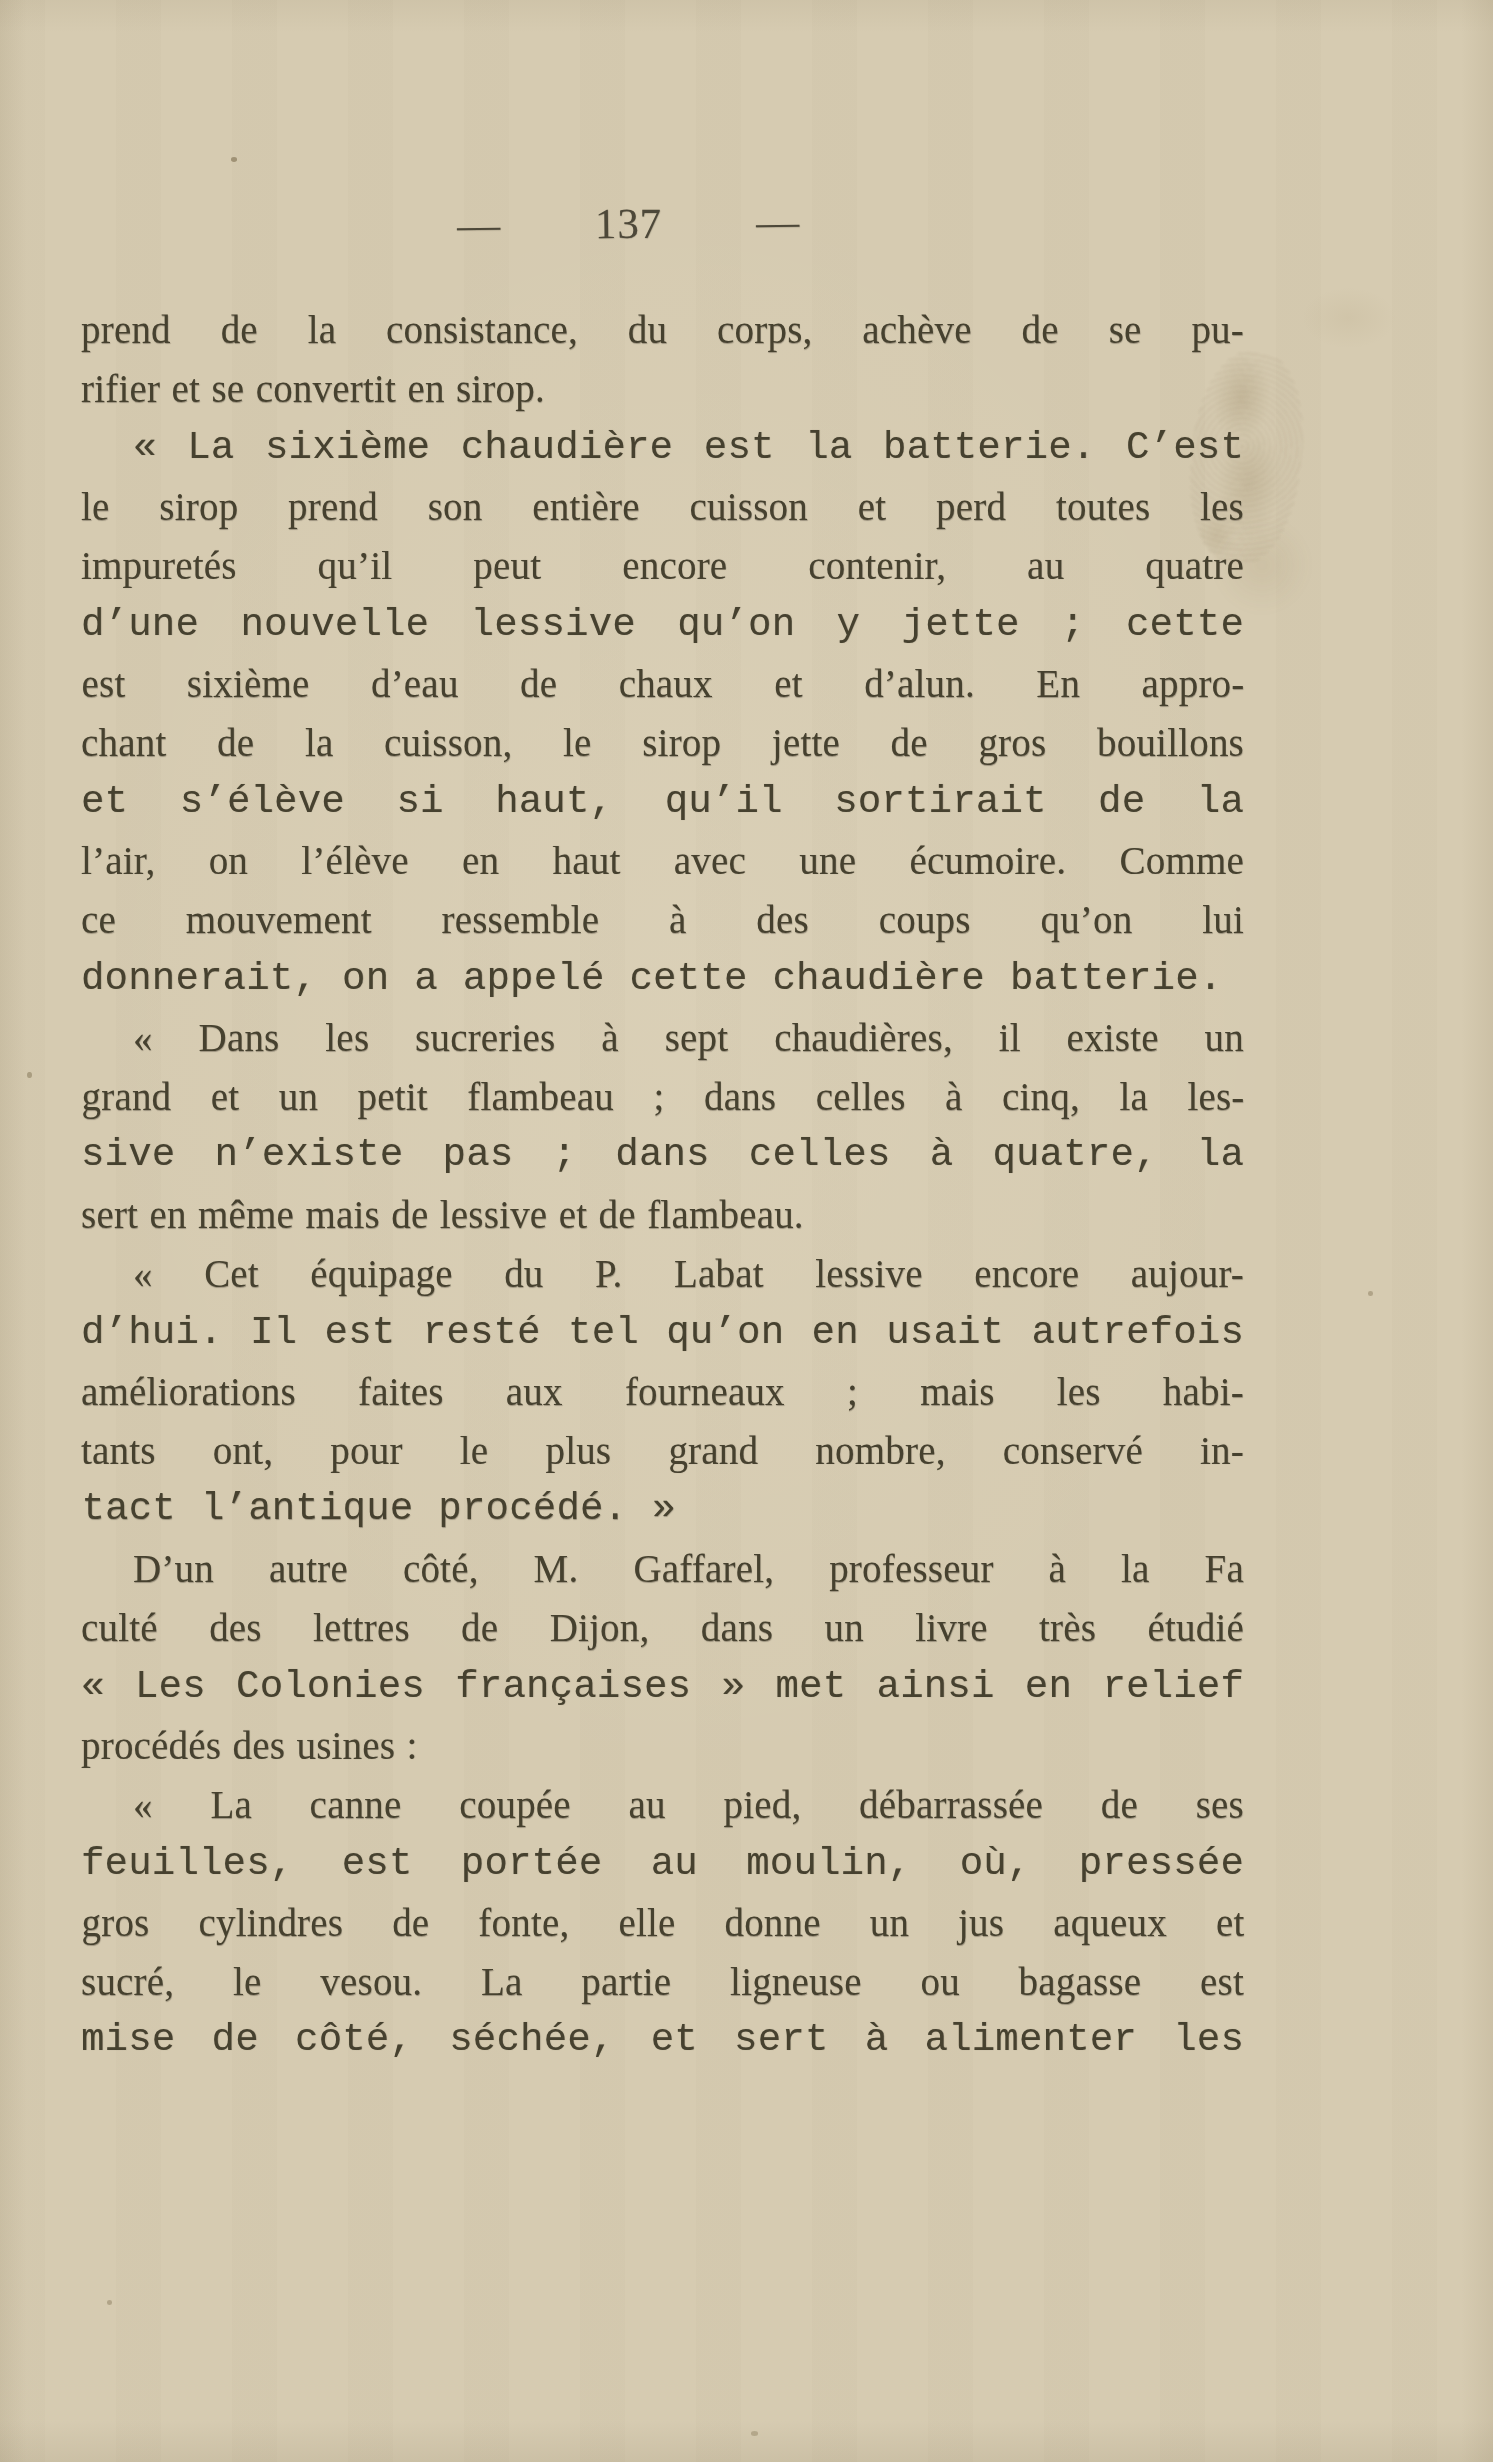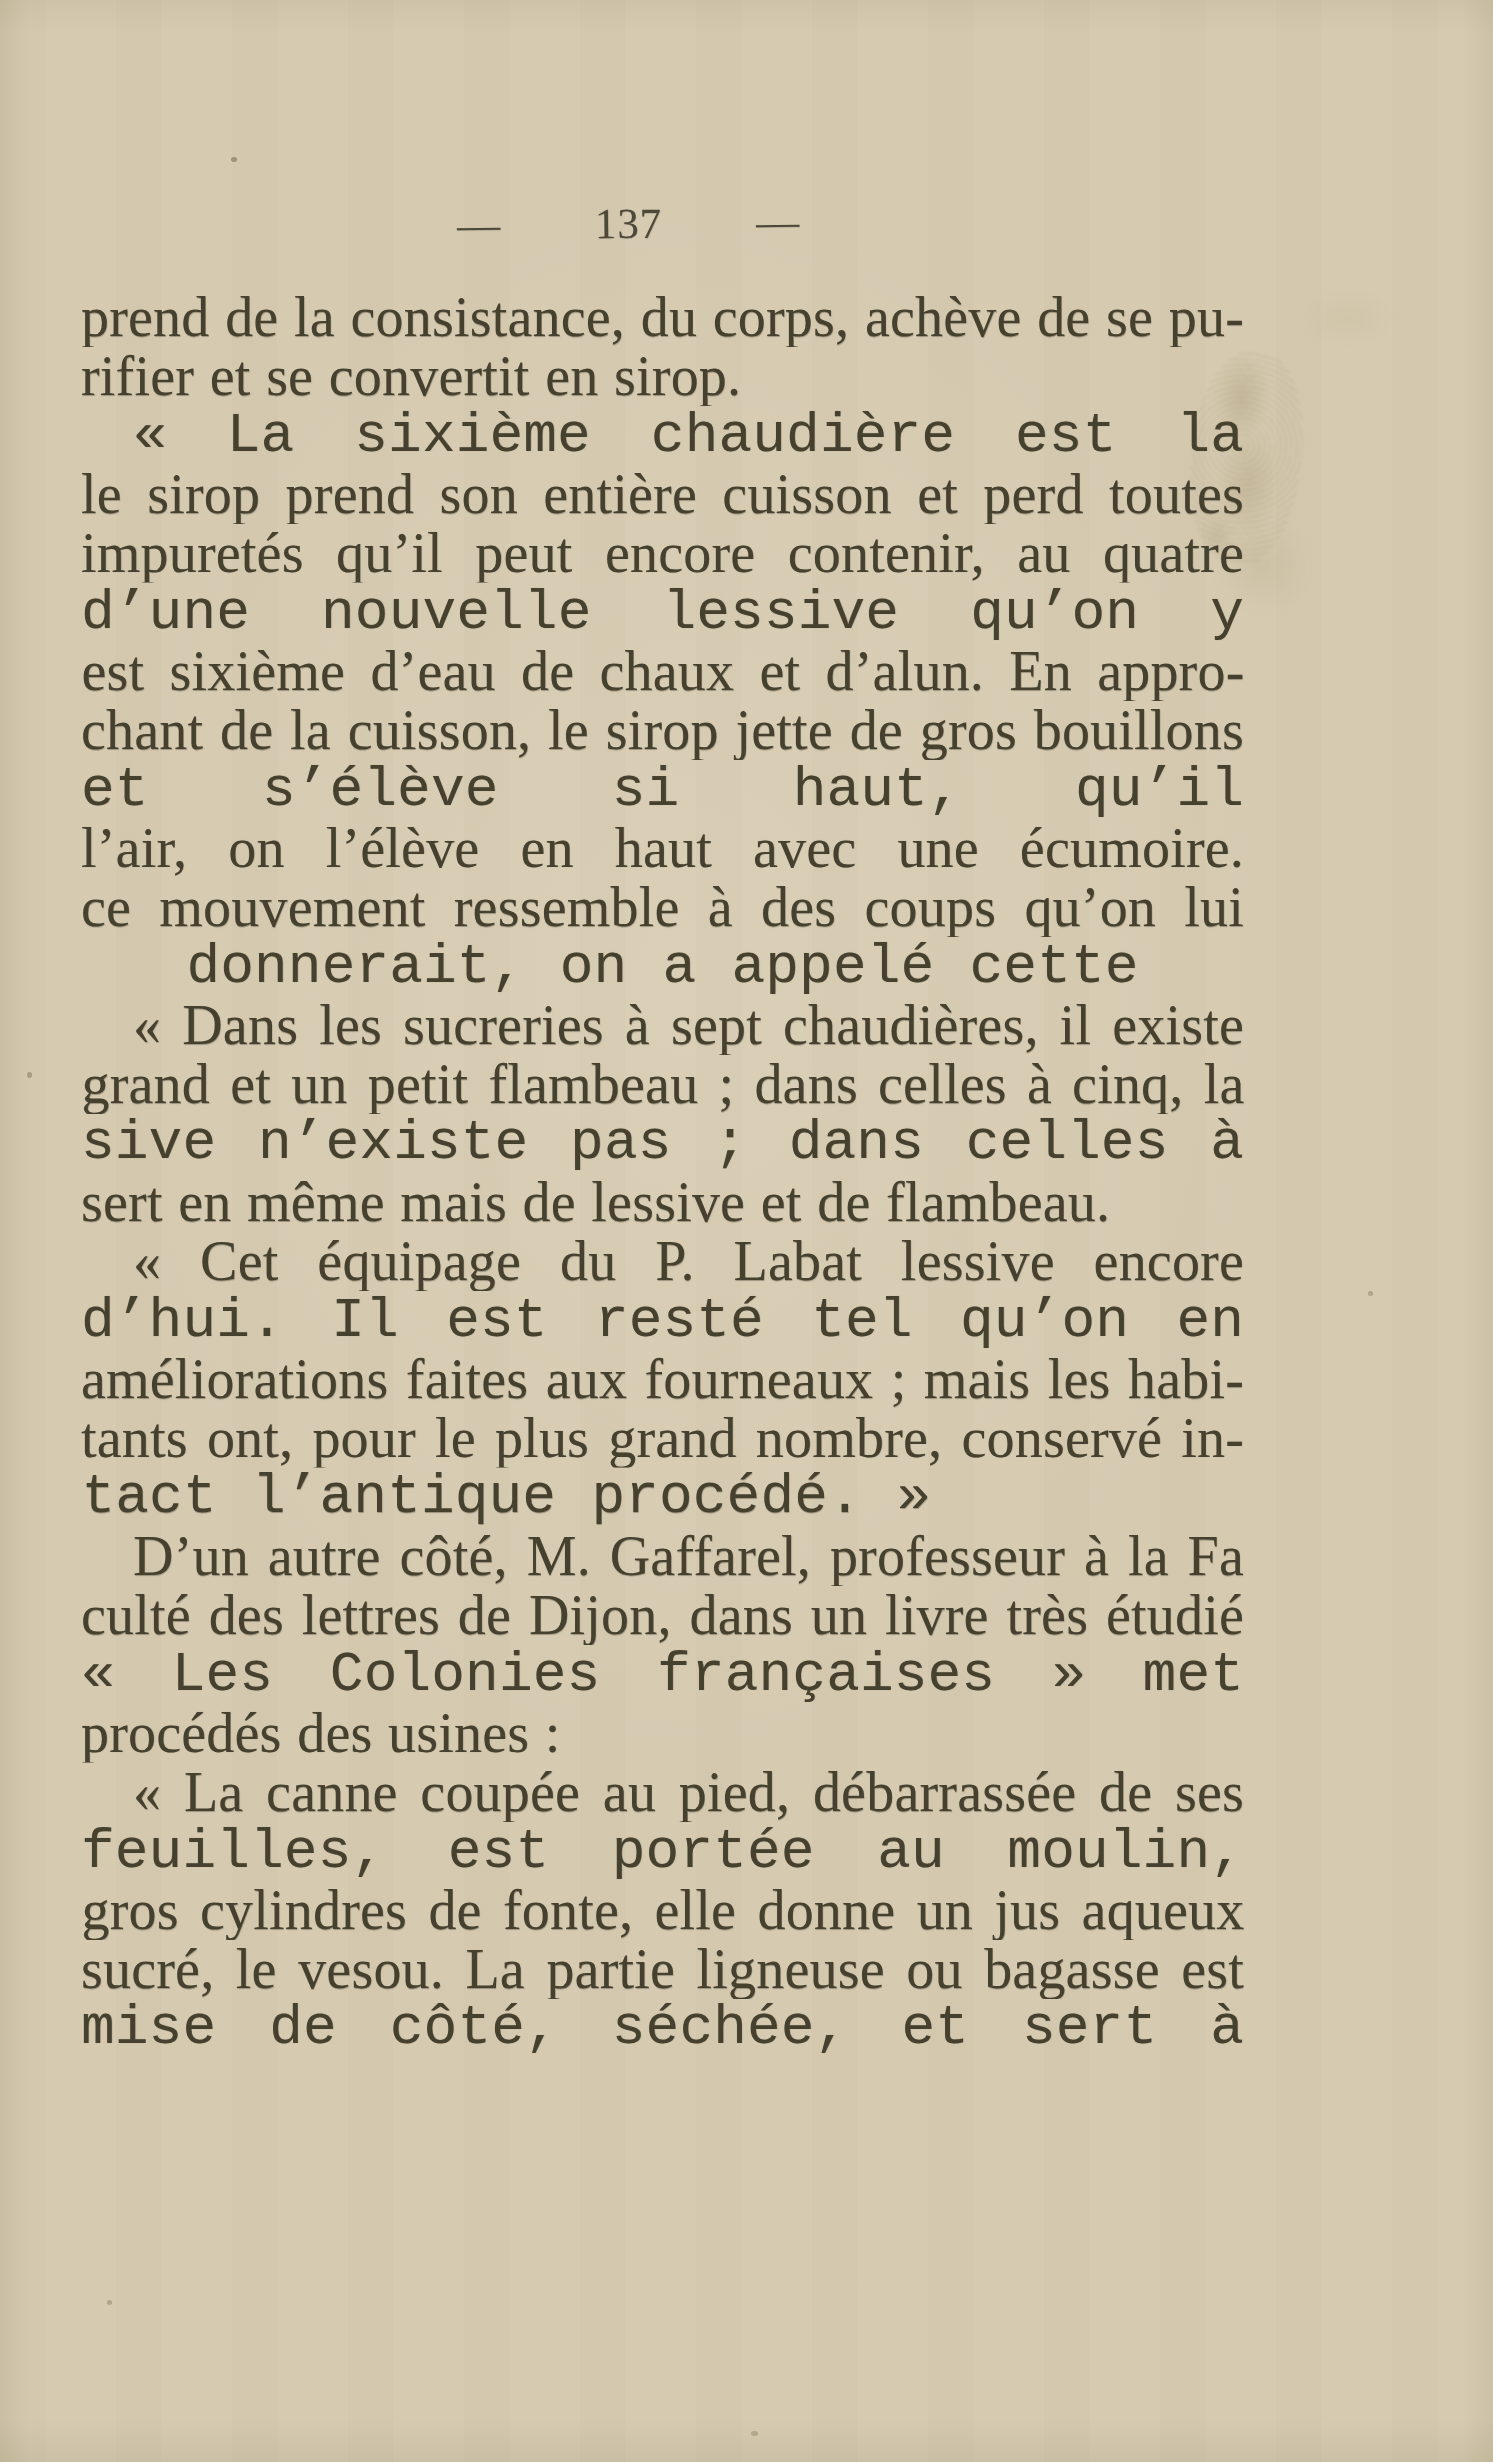--- a/index.html
+++ b/index.html
@@ -27,22 +27,22 @@
   .folio {
     position: absolute; top: 199px; left: 81px; width: 1163px;
     display: flex; justify-content: center; align-items: center; gap: 94px;
     font-size: 43px; letter-spacing: 0.9px; color: #4d4839;
     transform: translateX(-34px) rotate(-0.6deg);
     text-shadow: 0.4px 0.5px 0.9px rgba(62,56,44,0.35);
   }
   .folio .dash { transform: scaleY(0.9); }
   
   .text {
-    position: absolute; top: 288px; left: 81px; width: 1163px;
-    font-size: 56px; line-height: 59px;
+    position: absolute; top: 300px; left: 81px; width: 1163px;
+    font-size: 39px; line-height: 59px;
     letter-spacing: 0.2px; word-spacing: 1.4px;
     text-shadow: 0.4px 0.5px 0.8px rgba(62,56,44,0.38);
   }
   .line { height: 59px; overflow: hidden; }
   .j   { text-align: justify; text-align-last: justify; }
   .end { text-align: center;    text-align-last: left; }
   .ind { text-indent: 52px; }
   .it  { }
   .line:nth-child(3n)  { transform: translateY(0.6px); font-family: Liberation Mono, monospace; }
   .line:nth-child(5n)  { transform: translateY(-0.5px); }

